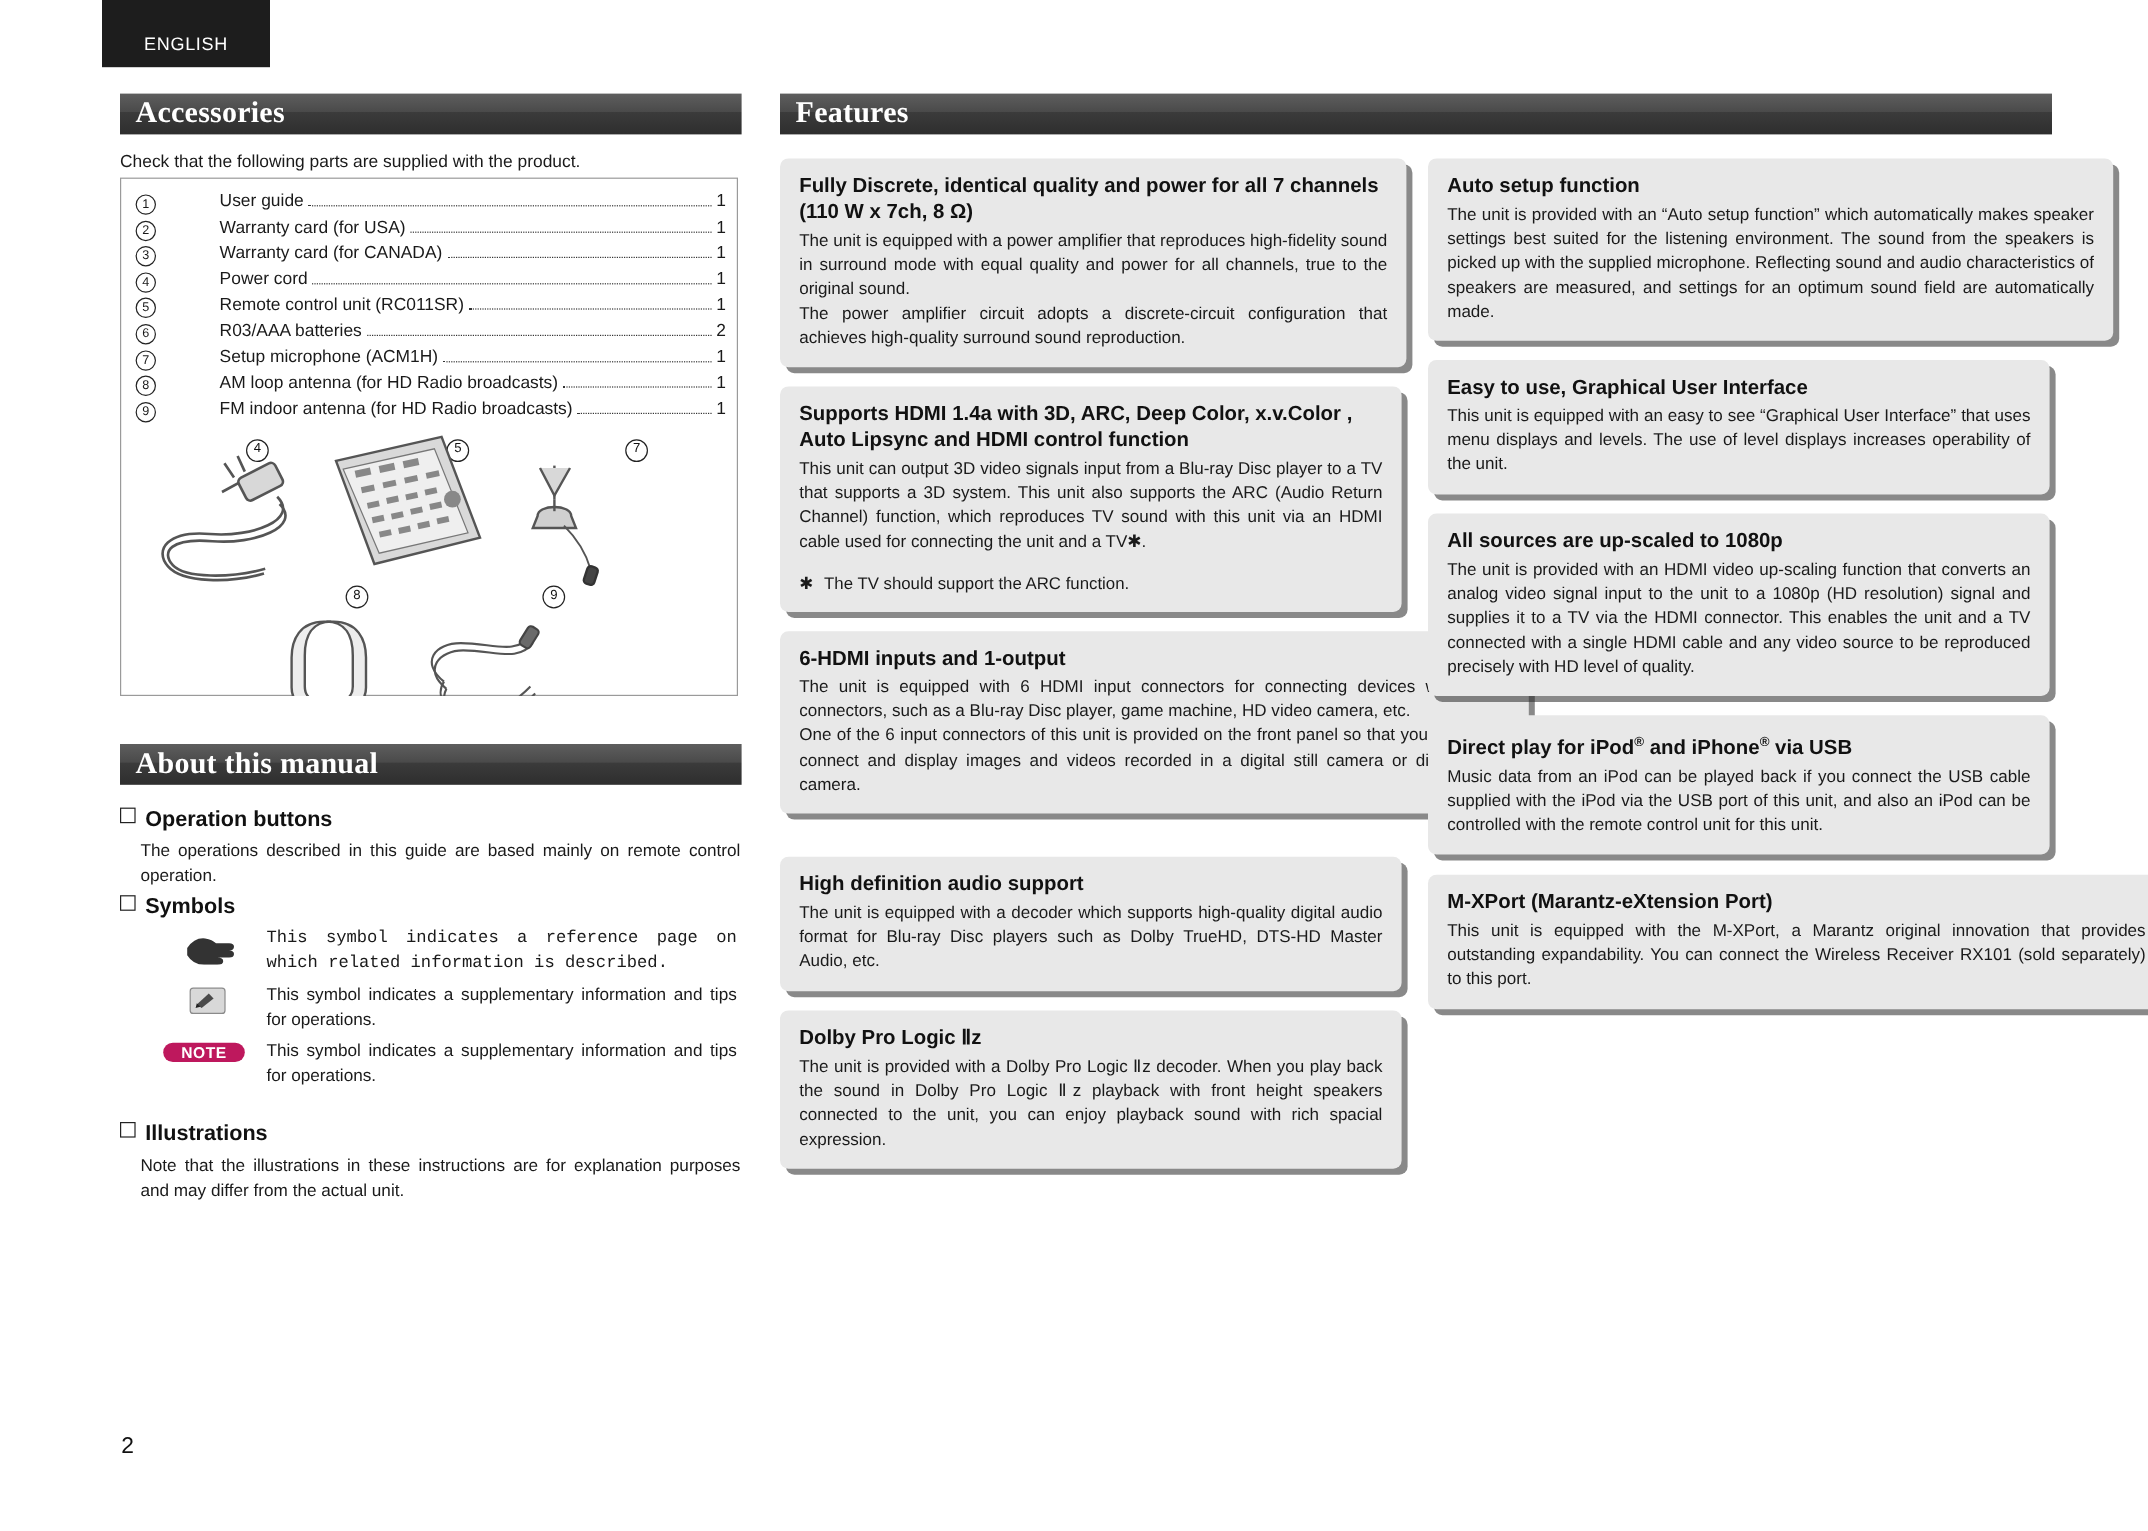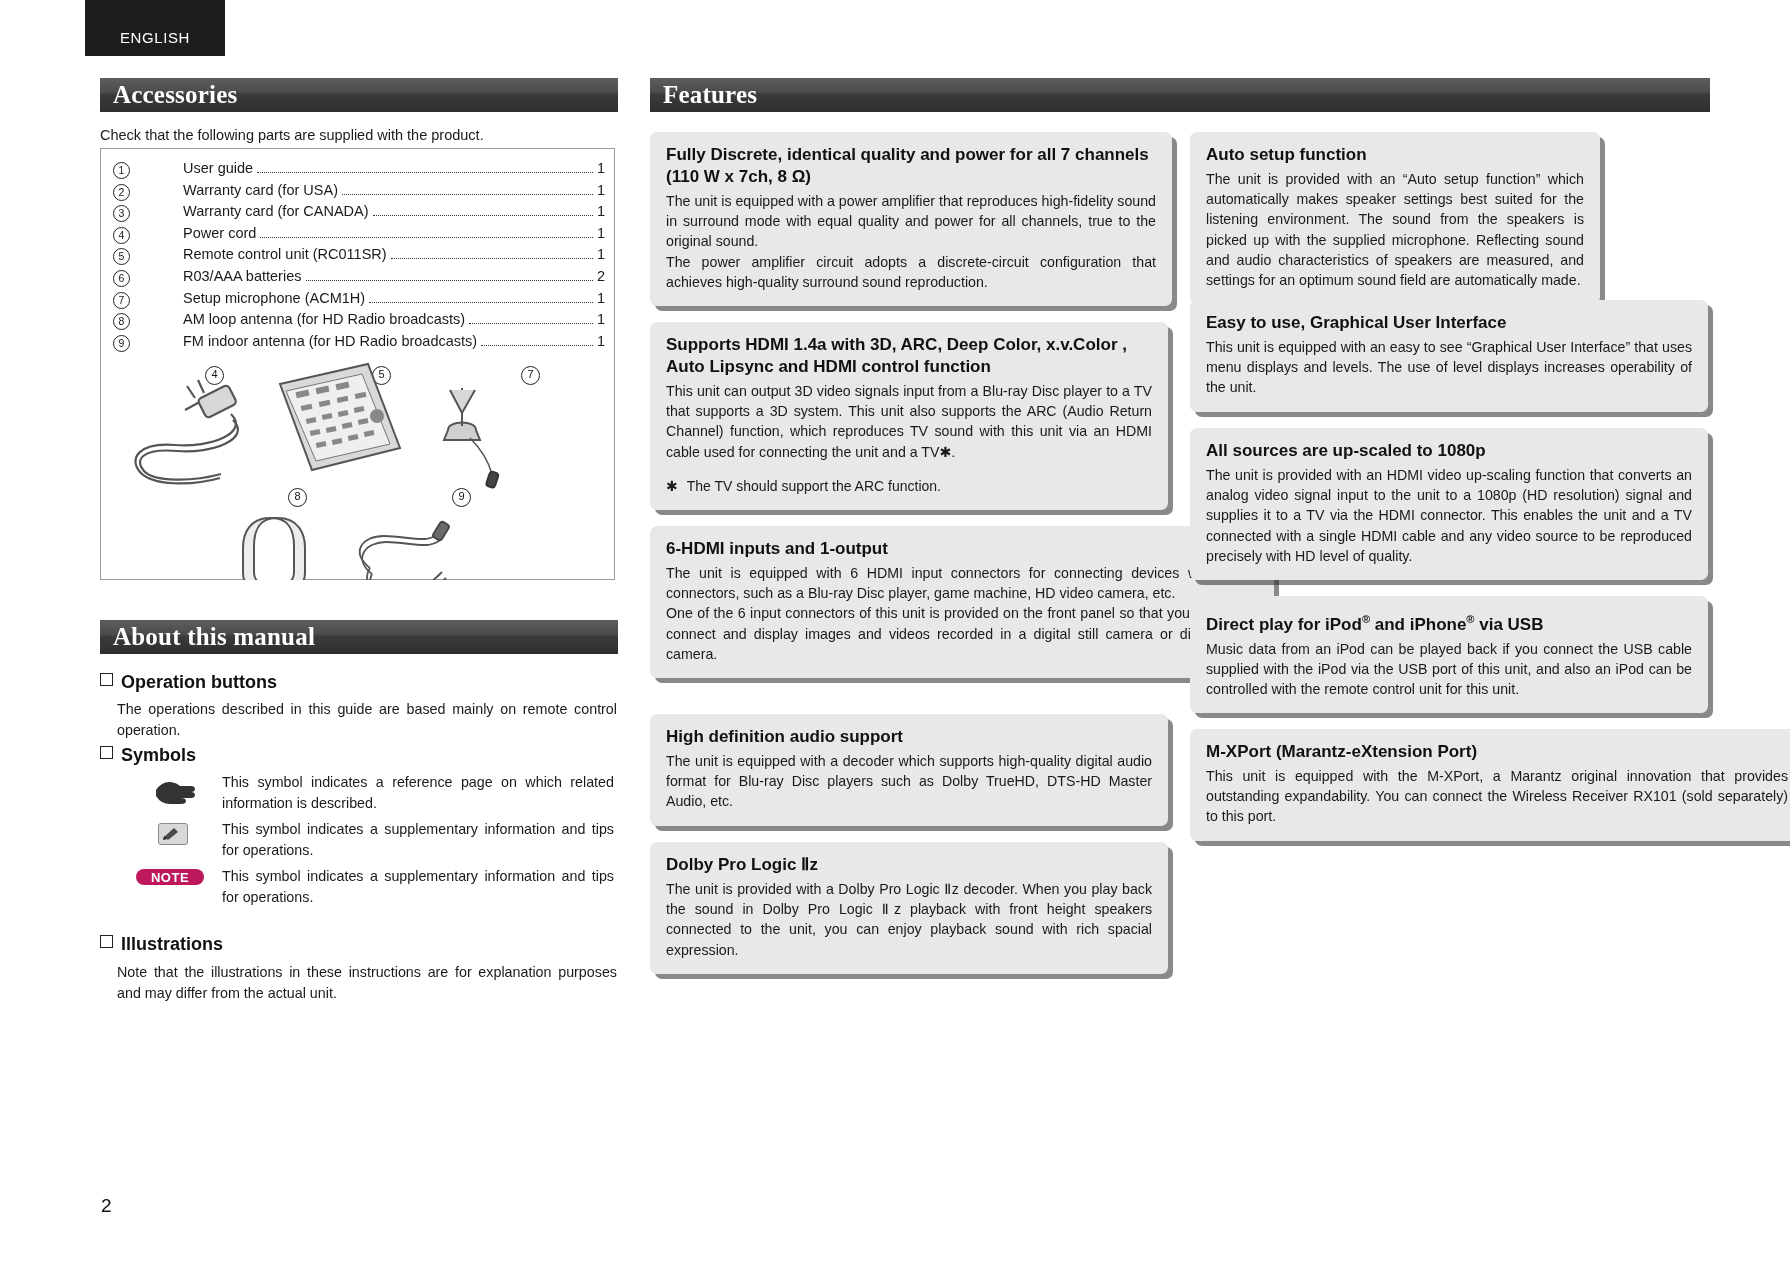--- a/index.html
+++ b/index.html
@@ -360,21 +360,21 @@
   <div class="h-check" style="left:100px; top:745px;">
     <span class="boxicon"></span><span>Symbols</span>
   </div>
 
   <div class="sym-row" style="left:0; top:772px;">
     <svg width="44" height="26" style="position:absolute; left:152px; top:6px;">
       <g fill="#333">
         <path d="M4,12 q6,-9 15,-8 q6,1 9,4 l11,0 q4,0 4,3 q0,3 -4,3 l-9,0 l9,0 q4,0 4,3 q0,3 -4,3 l-10,0 q5,0 5,3 q0,3 -5,3 l-11,0 q-9,0 -14,-8 z"></path>
       </g>
     </svg>
-    <div class="sym-txt" style="top:0;">This symbol indicates a reference page on which related information is described.</div>
+    <div class="sym-txt" style="top:0;font-family:Liberation Mono, monospace;">This symbol indicates a reference page on which related information is described.</div>
   </div>
 
   <div class="sym-row" style="left:0; top:819px;">
     <div style="position:absolute; left:158px; top:4px; width:28px; height:20px; background:#d8d8d8; border:1px solid #8a8a8a; border-radius:3px;">
       <svg width="26" height="18">
         <path d="M5,13 L15,4 L19,8 L9,16 Z" fill="#4a4a4a"></path>
         <path d="M4,16 L8,15 L5,12 Z" fill="#222"></path>
       </svg>
     </div>
     <div class="sym-txt" style="top:0;">This symbol indicates a supplementary information and tips for operations.</div>
@@ -424,21 +424,21 @@
         </div>
       </div>
       <div class="feat-box" style="left: 650px; top: 842px; width: 518px;">
         <div class="feat-title">Dolby Pro Logic Ⅱz</div>
         <div class="feat-body">
           <p>The unit is provided with a Dolby Pro Logic Ⅱz decoder. When you play back the sound in Dolby Pro Logic Ⅱz playback with front height speakers connected to the unit, you can enjoy playback sound with rich spacial expression.</p>
         </div>
       </div>
     </div>
   <div id="feat-col-b">
-      <div class="feat-box" style="left: 1190px; top: 132px; width: 410px;">
+      <div class="feat-box" style="left: 1190px; top: 132px; width: 571px;">
         <div class="feat-title">Auto setup function</div>
         <div class="feat-body">
           <p>The unit is provided with an “Auto setup function” which automatically makes speaker settings best suited for the listening environment. The sound from the speakers is picked up with the supplied microphone. Reflecting sound and audio characteristics of speakers are measured, and settings for an optimum sound field are automatically made.</p>
         </div>
       </div>
       <div class="feat-box" style="left: 1190px; top: 300px; width: 518px;">
         <div class="feat-title">Easy to use, Graphical User Interface</div>
         <div class="feat-body">
           <p>This unit is equipped with an easy to see “Graphical User Interface” that uses menu displays and levels. The use of level displays increases operability of the unit.</p>
         </div>

